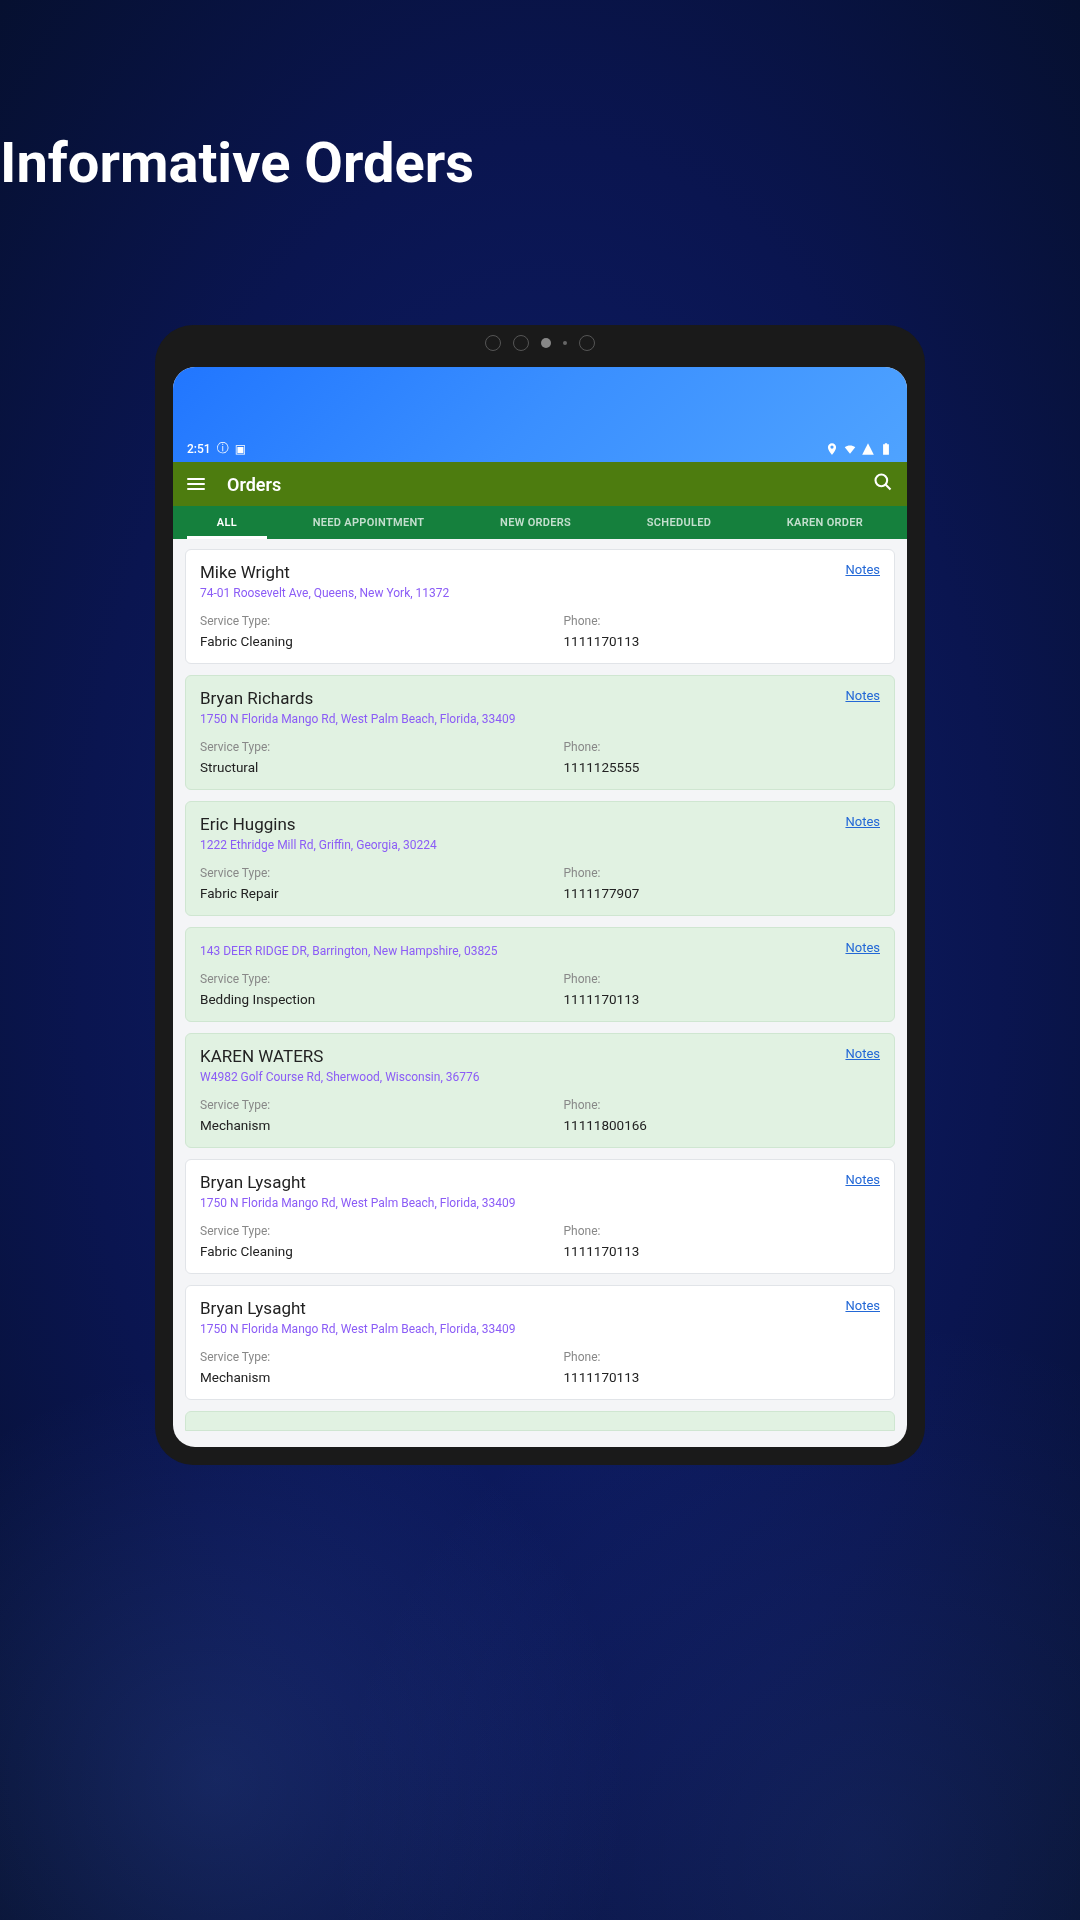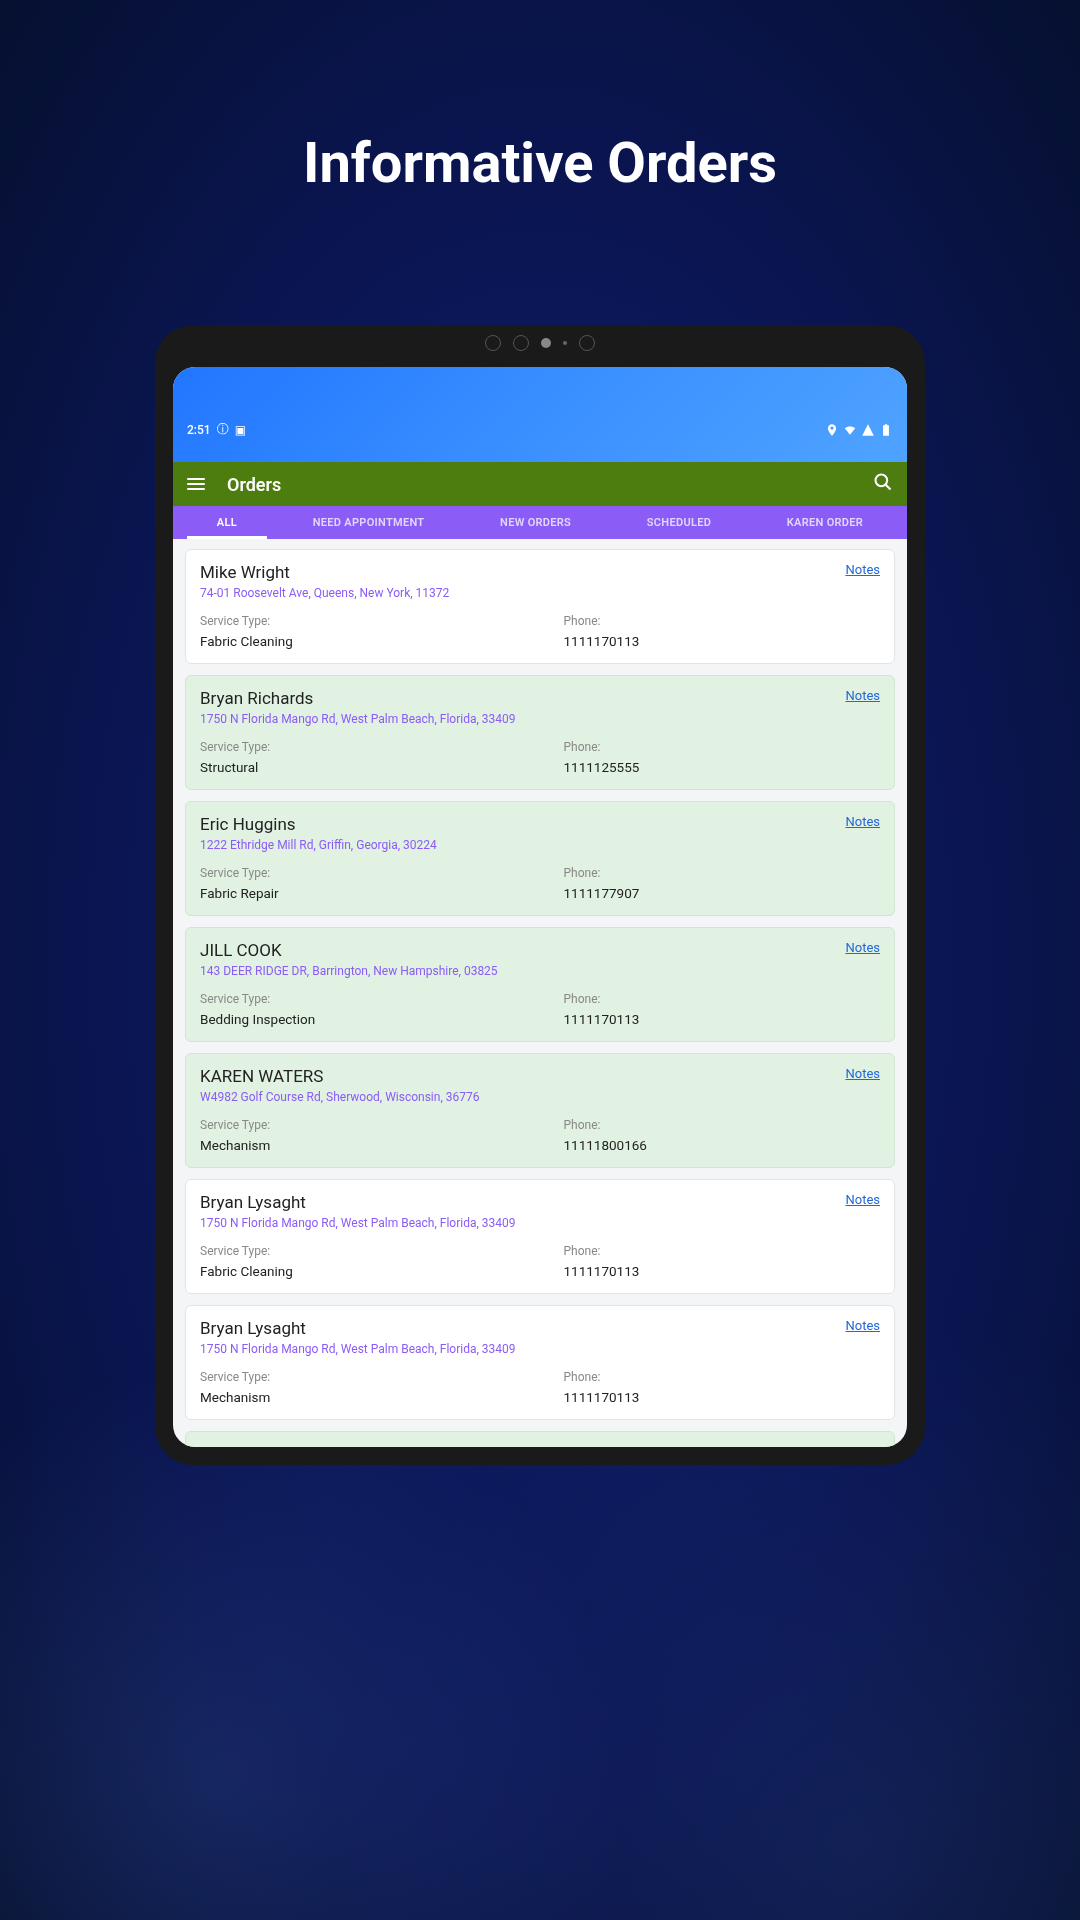--- a/index.html
+++ b/index.html
@@ -19,21 +19,20 @@
   right: 0;
   height: 700px;
   background: radial-gradient(circle at 20% 80%, rgba(100,150,255,0.15) 0%, transparent 40%),
               radial-gradient(circle at 80% 90%, rgba(100,150,255,0.1) 0%, transparent 50%);
   pointer-events: none;
 }
 .page-title {
   color: #fff;
   font-size: 56px;
   font-weight: 700;
-  text-align: center;
   padding-top: 130px;
 }
 .tablet-frame {
   position: absolute;
   top: 325px;
   left: 50%;
   transform: translateX(-50%);
   width: 770px;
   height: 1140px;
   background: #1a1a1a;
@@ -61,21 +60,21 @@
   display: flex;
   flex-direction: column;
 }
 .status-wallpaper {
   background: linear-gradient(135deg, #2176ff 0%, #3a8fff 50%, #4fa3ff 100%);
   height: 95px;
   position: relative;
 }
 .status-bar {
   position: absolute;
-  bottom: 24px;
+  bottom: 5px;
   left: 0; right: 0;
   display: flex;
   justify-content: space-between;
   align-items: center;
   padding: 0 14px;
   color: #fff;
   font-size: 12px;
   font-weight: 500;
 }
 .status-left { display: flex; align-items: center; gap: 6px; }
@@ -87,21 +86,21 @@
   display: flex;
   align-items: center;
   padding: 0 14px;
   color: #fff;
 }
 .hamburger { display: flex; flex-direction: column; gap: 3px; cursor: pointer; }
 .hamburger span { width: 18px; height: 2px; background: #fff; border-radius: 1px; }
 .app-title { font-size: 18px; font-weight: 600; margin-left: 22px; flex: 1; }
 .search-btn { cursor: pointer; }
 .tabs {
-  background: #8b5cf6;
+  background: #15803d;
   display: flex;
   align-items: stretch;
   padding: 0 6px;
 }
 .tab {
   flex: 1 1 auto;
   text-align: center;
   color: rgba(255,255,255,0.75);
   font-size: 11px;
   font-weight: 600;
@@ -280,21 +279,20 @@
               <div class="card-val">Fabric Repair</div>
             </div>
             <div class="card-col">
               <div class="card-label">Phone:</div>
               <div class="card-val">1111177907</div>
             </div>
           </div>
         </div>
         <div class="card green">
           <a class="notes-link">Notes</a>
-          <div class="card-name">JILL COOK</div>
           <div class="card-addr">143 DEER RIDGE DR, Barrington, New Hampshire, 03825</div>
           <div class="card-row">
             <div class="card-col">
               <div class="card-label">Service Type:</div>
               <div class="card-val">Bedding Inspection</div>
             </div>
             <div class="card-col">
               <div class="card-label">Phone:</div>
               <div class="card-val">1111170113</div>
             </div>

